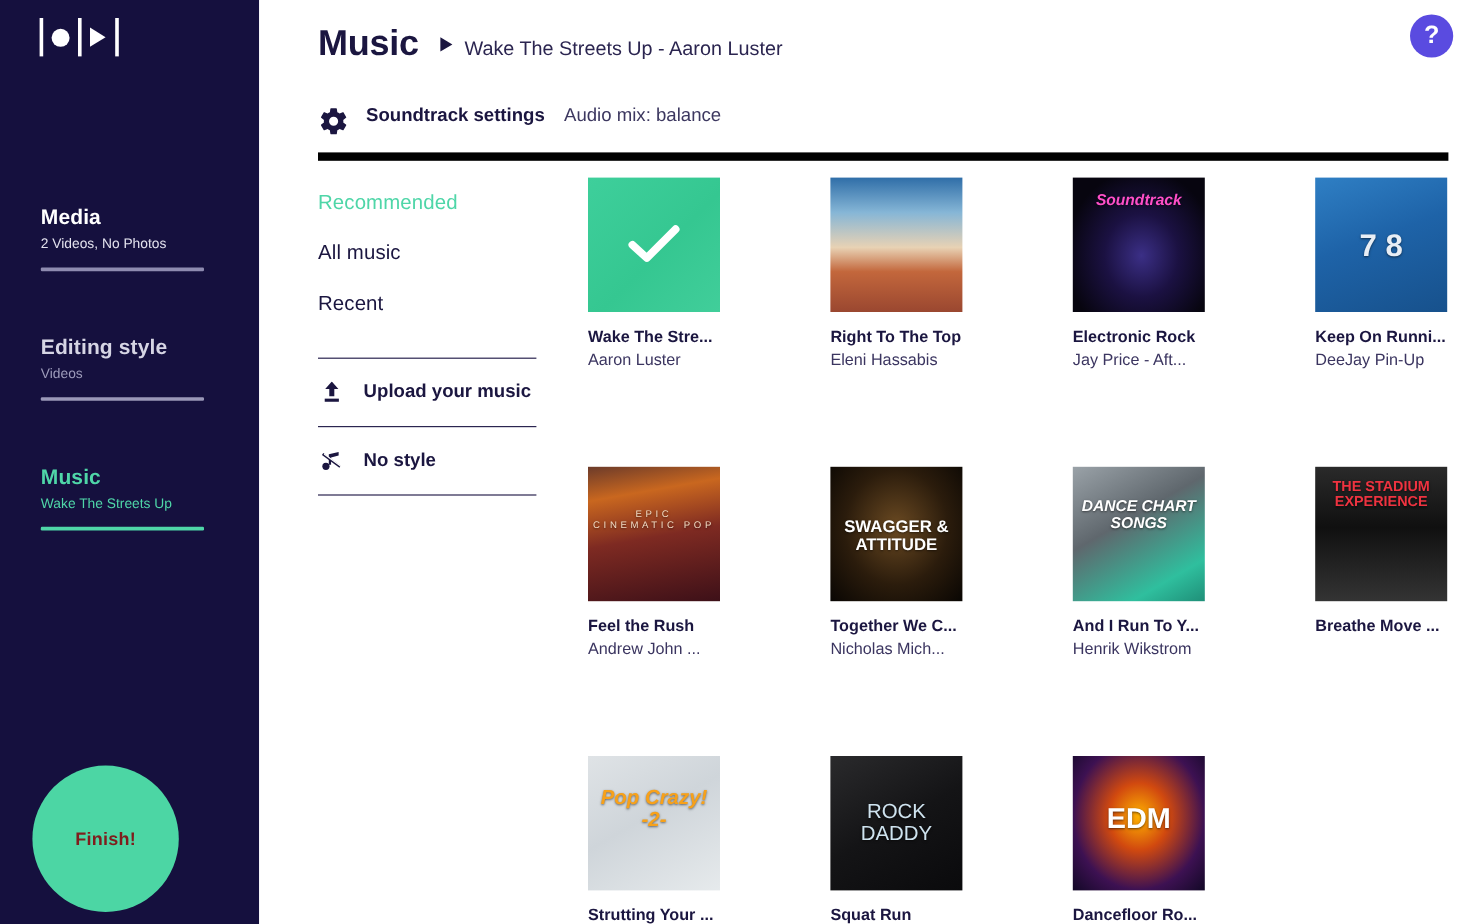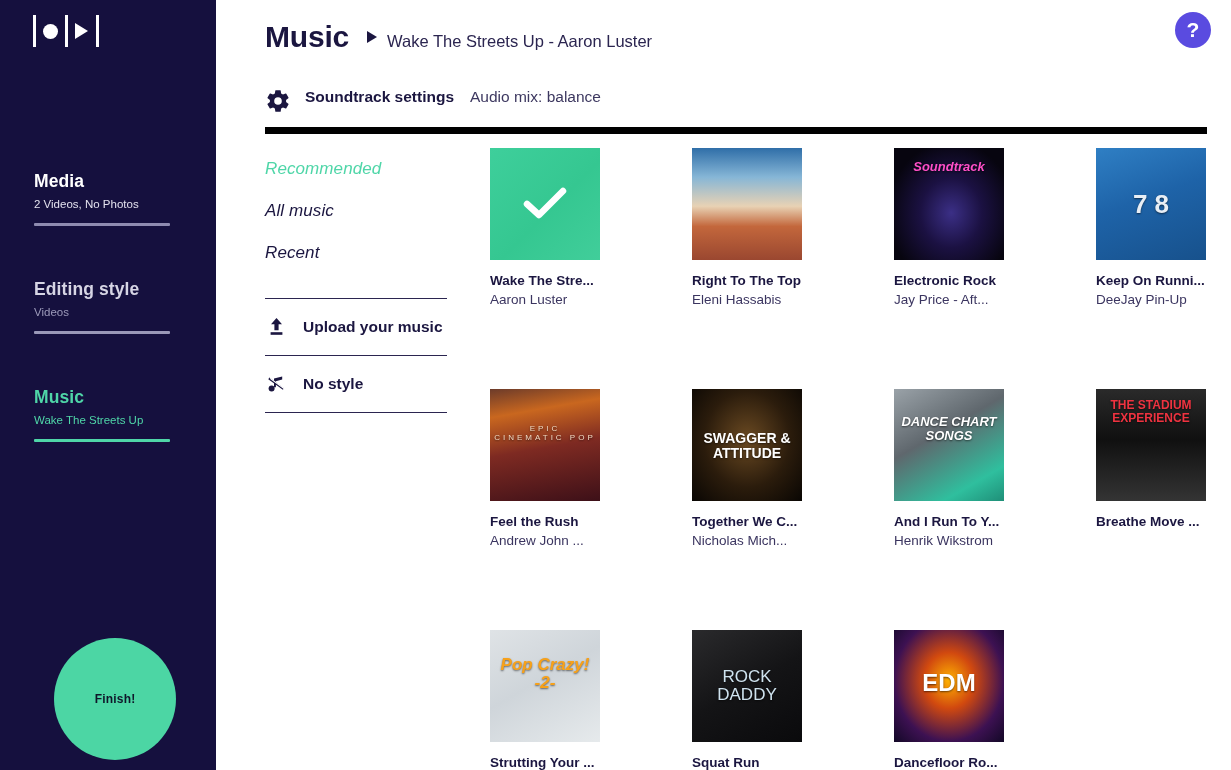--- a/index.html
+++ b/index.html
@@ -53,24 +53,24 @@
   .nav-editing .nav-title { color: #D6D5E4; }
   .nav-editing .nav-sub   { color: #9D9BBA; }
   .nav-editing .nav-rule  { background: #9A98B8; }
 
   .nav-music   { top: 386px; }
   .nav-music .nav-title { color: #4FD6A8; }
   .nav-music .nav-sub   { color: #4FD6A8; }
   .nav-music .nav-rule  { background: #4FD6A8; }
 
   .finish-btn {
-    position: absolute; left: 54px; top: 638px;
+    position: absolute; left: 27px; top: 638px;
     width: 122px; height: 122px; border-radius: 50%;
     background: #4CD6A4; border: none; cursor: pointer;
-    color: #0f172a; font-size: 12px; font-weight: bold;
+    color: #7f1d1d; font-size: 15px; font-weight: bold;
     font-family: "Liberation Sans", sans-serif;
     letter-spacing: .2px;
   }
 
   
   .main { position: relative; flex: 1 1 auto; height: 770px; background: #fff; }
 
   .help-btn {
     position: absolute; right: 20px; top: 12px;
     width: 36px; height: 36px; border-radius: 50%;
@@ -101,21 +101,21 @@
 
   .head-rule {
     position: absolute; left: 49px; top: 127px;
     width: 942px; height: 7px; background: #000000;
   }
 
   
   .filters { position: absolute; left: 49px; top: 148px; width: 182px; }
   .filter-item {
     font-size: 17px; color: #1B1640; line-height: 42px;
-    cursor: pointer; letter-spacing: .1px; font-style: italic;
+    cursor: pointer; letter-spacing: .1px;
   }
   .filter-item.active { color: #4FD6A8; font-weight: normal; }
   .filters .sep { height: 1px; background: #2B2550; margin: 24px 0 0 0; width: 182px; }
   .action-row {
     display: flex; align-items: center; height: 56px; cursor: pointer;
   }
   .action-row .act-ico { width: 22px; margin-right: 16px; display:flex; justify-content:center; }
   .action-row .act-lbl { font-size: 15.5px; font-weight: bold; color: #1B1640; }
 
   

